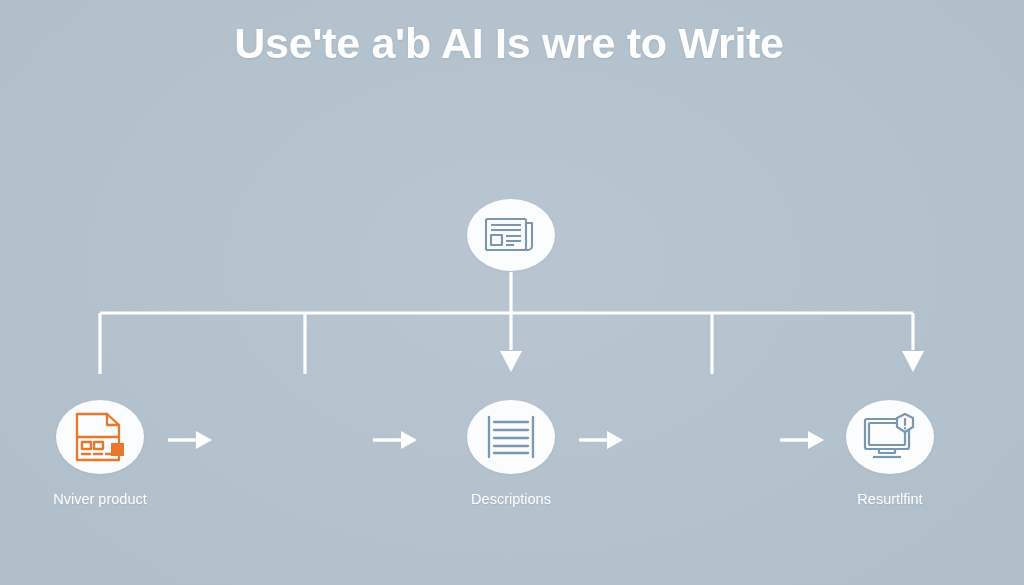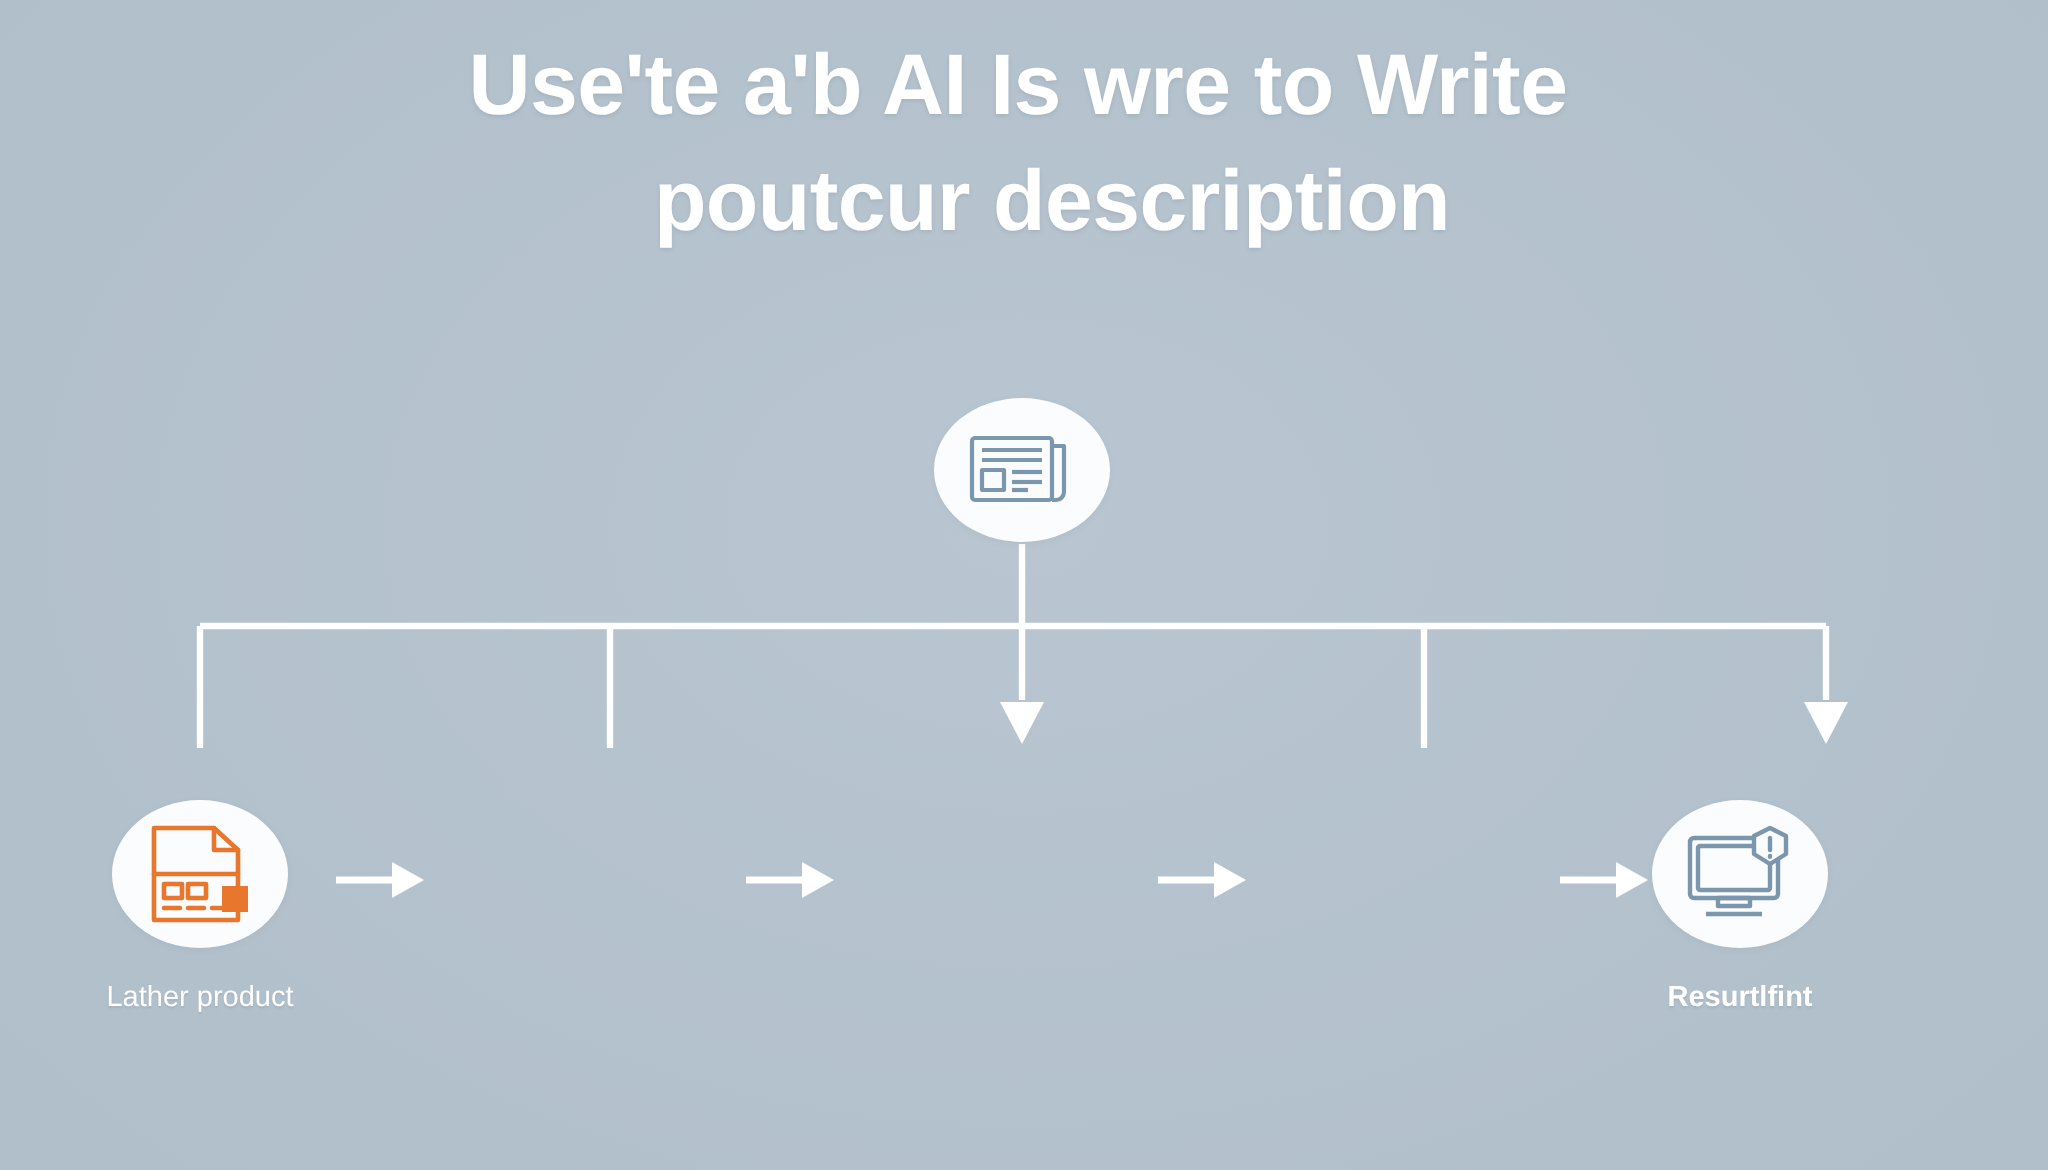--- a/index.html
+++ b/index.html
@@ -107,21 +107,20 @@
     height: 24px;
   }
 </style>
 </head>
 <body>
 
 <div id="stage">
 
   <div id="title-block">
     <span class="tline" id="title-line-1">Use'te a'b AI Is wre to Write</span>
-    <span class="tline" id="title-line-2">poutcur description</span>
   </div>
 
   <svg id="connectors" viewBox="0 0 1024 585" xmlns="http://www.w3.org/2000/svg">
     <g fill="none" stroke="#ffffff" stroke-width="3.2" stroke-linecap="butt">
 
       <path d="M511,272 L511,313"></path>
 
       <path d="M100,313 L913,313"></path>
 
       <path d="M100,313 L100,374"></path>
@@ -159,55 +158,71 @@
           <line x1="6" y1="27" x2="48" y2="27"></line>
           <rect x="11" y="32" width="9" height="7"></rect>
           <rect x="23" y="32" width="9" height="7"></rect>
           <line x1="11" y1="44" x2="19" y2="44"></line>
           <line x1="23" y1="44" x2="31" y2="44"></line>
           <line x1="35" y1="44" x2="43" y2="44"></line>
         </g>
         <rect x="40" y="33" width="13" height="13" fill="#e8762c"></rect>
       </svg>
     </div>
-    <div class="step-label">Lather product</div>
+    <div class="step-label">Nviver product</div>
   </div>
 
   <div class="arrow-between" style="left:160px;">
     <svg width="60" height="24" viewBox="0 0 60 24">
       <line x1="8" y1="12" x2="40" y2="12" stroke="#ffffff" stroke-width="3.4"></line>
       <polygon points="52,12 36,3 36,21" fill="#ffffff"></polygon>
     </svg>
   </div>
 
 
   <div class="arrow-between" style="left:365px;">
     <svg width="60" height="24" viewBox="0 0 60 24">
       <line x1="8" y1="12" x2="40" y2="12" stroke="#ffffff" stroke-width="3.4"></line>
       <polygon points="52,12 36,3 36,21" fill="#ffffff"></polygon>
     </svg>
   </div>
 
+  <div class="step" style="left:451px;">
+    <div class="step-circle">
+      <svg width="56" height="48" viewBox="0 0 56 48">
+        <g fill="none" stroke="#7b97ad" stroke-width="2.3" stroke-linecap="round">
+          <line x1="6" y1="4" x2="6" y2="44"></line>
+          <line x1="50" y1="4" x2="50" y2="44"></line>
+          <line x1="11" y1="9" x2="45" y2="9"></line>
+          <line x1="11" y1="17" x2="45" y2="17"></line>
+          <line x1="11" y1="25" x2="45" y2="25"></line>
+          <line x1="11" y1="33" x2="45" y2="33"></line>
+          <line x1="11" y1="40" x2="45" y2="40"></line>
+        </g>
+      </svg>
+    </div>
+    <div class="step-label">Descriptions</div>
+  </div>
 
   <div class="arrow-between" style="left:571px;">
     <svg width="60" height="24" viewBox="0 0 60 24">
       <line x1="8" y1="12" x2="40" y2="12" stroke="#ffffff" stroke-width="3.4"></line>
       <polygon points="52,12 36,3 36,21" fill="#ffffff"></polygon>
     </svg>
   </div>
 
 
   <div class="arrow-between" style="left:772px;">
     <svg width="60" height="24" viewBox="0 0 60 24">
       <line x1="8" y1="12" x2="40" y2="12" stroke="#ffffff" stroke-width="3.4"></line>
       <polygon points="52,12 36,3 36,21" fill="#ffffff"></polygon>
     </svg>
   </div>
 
-  <div class="step" style="left:810px;font-weight:bold;">
+  <div class="step" style="left:830px;">
     <div class="step-circle">
       <svg width="58" height="50" viewBox="0 0 58 50">
         <g fill="none" stroke="#7b97ad" stroke-width="2.2" stroke-linejoin="round">
           <rect x="4" y="7" width="44" height="30" rx="2"></rect>
           <rect x="8" y="11" width="36" height="22" rx="1"></rect>
           <path d="M18,41 L34,41 L34,37 L18,37 Z"></path>
           <line x1="12" y1="45" x2="40" y2="45"></line>
         </g>
         <g fill="#fbfcfd" stroke="#7b97ad" stroke-width="2.2" stroke-linejoin="round">
           <path d="M44,2 L52,6 L52,15 L44,20 L36,15 L36,6 Z"></path>

